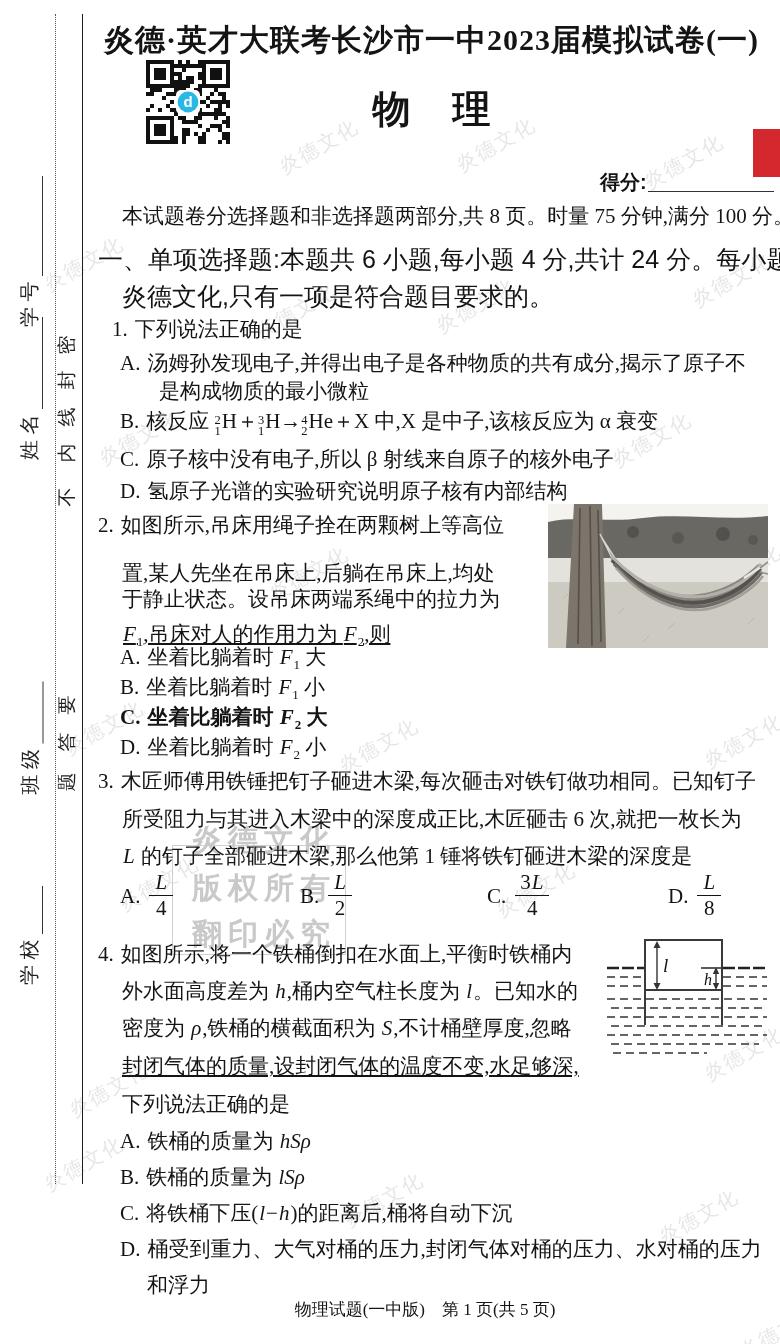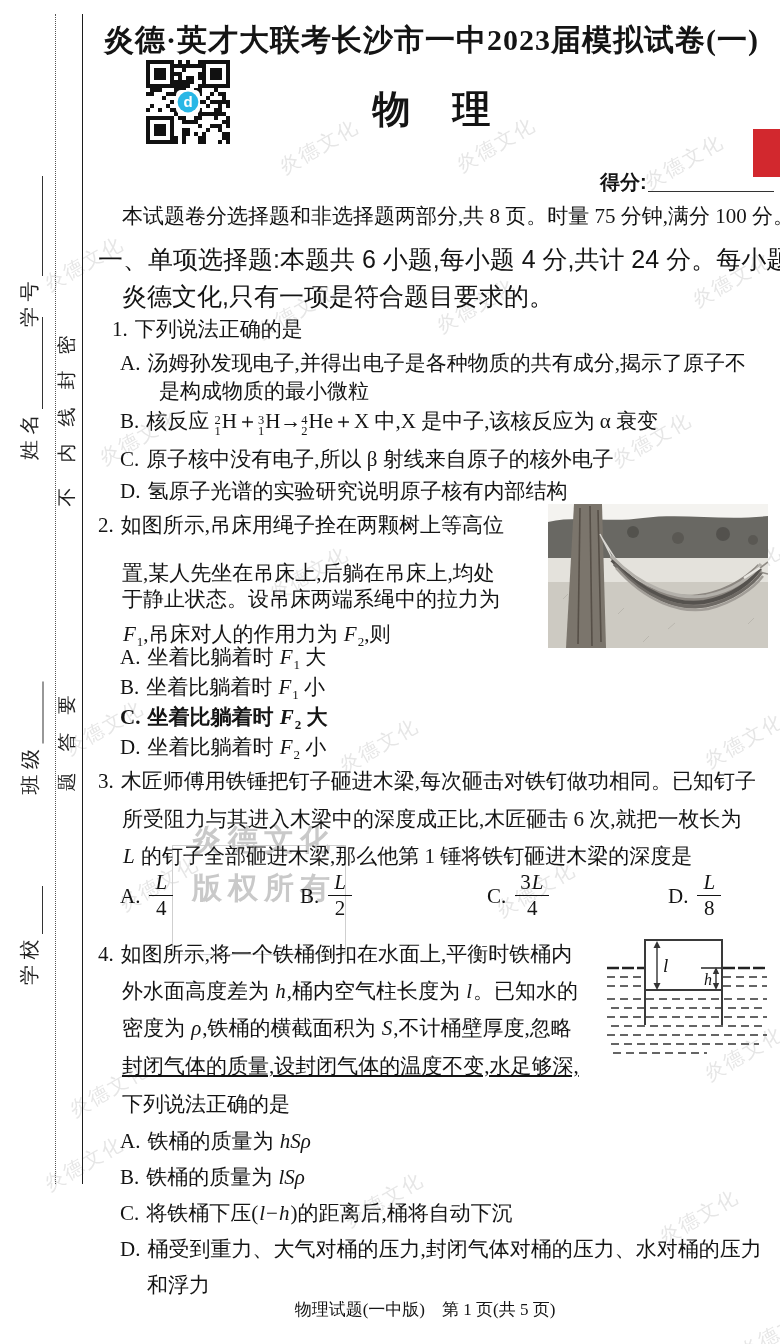--- a/index.html
+++ b/index.html
@@ -55,20 +55,21 @@
   #bucket{left:603px;top:930px;z-index:1;}
   svg text.fig-i{font-family:"Liberation Serif",serif;font-style:italic;fill:#111;}
 </style>
 </head>
 <body>
 
 <div id="wm-layer">
   <div id="stamp-box"></div>
   <div class="stamp-line" style="top:820px">炎德文化</div>
   <div class="stamp-line" style="top:868px">版权所有</div>
+  <div class="stamp-line" style="top:914px">翻印必究</div>
 <span class="wm" style="left: 40px; top: 250px;">炎德文化</span>
     <span class="wm" style="left: 252px; top: 298px;">炎德文化</span>
     <span class="wm" style="left: 432px; top: 292px;">炎德文化</span>
     <span class="wm" style="left: 688px; top: 266px;">炎德文化</span>
     <span class="wm" style="left: 275px; top: 133px;">炎德文化</span>
     <span class="wm" style="left: 452px; top: 131px;">炎德文化</span>
     <span class="wm" style="left: 640px; top: 148px;">炎德文化</span>
     <span class="wm" style="left: 95px; top: 424px;">炎德文化</span>
     <span class="wm" style="left: 608px; top: 426px;">炎德文化</span>
     <span class="wm" style="left: 265px; top: 560px;">炎德文化</span>
@@ -259,21 +260,21 @@
 <div id="questions">
     <div class="line" style="left: 112px; top: 316px;"><span class="qnum">1.</span>下列说法正确的是</div>
     <div class="line" style="left: 120px; top: 350px;"><span class="olabel">A.</span>汤姆孙发现电子,并得出电子是各种物质的共有成分,揭示了原子不</div>
     <div class="line" style="left: 147px; top: 378px; margin-left: 12px;">是构成物质的最小微粒</div>
     <div class="line" style="left: 120px; top: 408px;"><span class="olabel">B.</span>核反应 <span class="nuc"><span>2</span><span>1</span></span>H＋<span class="nuc"><span>3</span><span>1</span></span>H→<span class="nuc"><span>4</span><span>2</span></span>He＋X 中,X 是中子,该核反应为 α 衰变</div>
     <div class="line" style="left: 120px; top: 446px;"><span class="olabel">C.</span>原子核中没有电子,所以 β 射线来自原子的核外电子</div>
     <div class="line" style="left: 120px; top: 478px;"><span class="olabel">D.</span>氢原子光谱的实验研究说明原子核有内部结构</div>
     <div class="line" style="left: 98px; top: 512px;"><span class="qnum">2.</span>如图所示,吊床用绳子拴在两颗树上等高位</div>
     <div class="line" style="left: 122px; top: 560px;">置,某人先坐在吊床上,后躺在吊床上,均处</div>
     <div class="line" style="left: 122px; top: 586px;">于静止状态。设吊床两端系绳中的拉力为</div>
-    <div class="line" style="left: 122px; top: 621px;"><i class="v">F</i><sub>1</sub>,吊床对人的作用力为 <i class="v">F</i><sub>2</sub>,则</div>
+    <div class="line" style="left: 122px; top: 621px; text-decoration: underline;"><i class="v">F</i><sub>1</sub>,吊床对人的作用力为 <i class="v">F</i><sub>2</sub>,则</div>
     <div class="line" style="left: 120px; top: 644px;"><span class="olabel">A.</span>坐着比躺着时 <i class="v">F</i><sub>1</sub> 大</div>
     <div class="line" style="left: 120px; top: 674px;"><span class="olabel">B.</span>坐着比躺着时 <i class="v">F</i><sub>1</sub> 小</div>
     <div class="line" style="left: 120px; top: 704px; font-weight: bold;"><span class="olabel">C.</span>坐着比躺着时 <i class="v">F</i><sub>2</sub> 大</div>
     <div class="line" style="left: 120px; top: 734px;"><span class="olabel">D.</span>坐着比躺着时 <i class="v">F</i><sub>2</sub> 小</div>
     <div class="line" style="left: 98px; top: 768px;"><span class="qnum">3.</span>木匠师傅用铁锤把钉子砸进木梁,每次砸击对铁钉做功相同。已知钉子</div>
     <div class="line" style="left: 122px; top: 806px;">所受阻力与其进入木梁中的深度成正比,木匠砸击 6 次,就把一枚长为</div>
     <div class="line" style="left: 122px; top: 843px;"><i class="v">L</i> 的钉子全部砸进木梁,那么他第 1 锤将铁钉砸进木梁的深度是</div>
     <div class="line fracline" style="left: 120px; top: 868px;">
       <span class="olabel">A.</span>
       <span class="frac">

